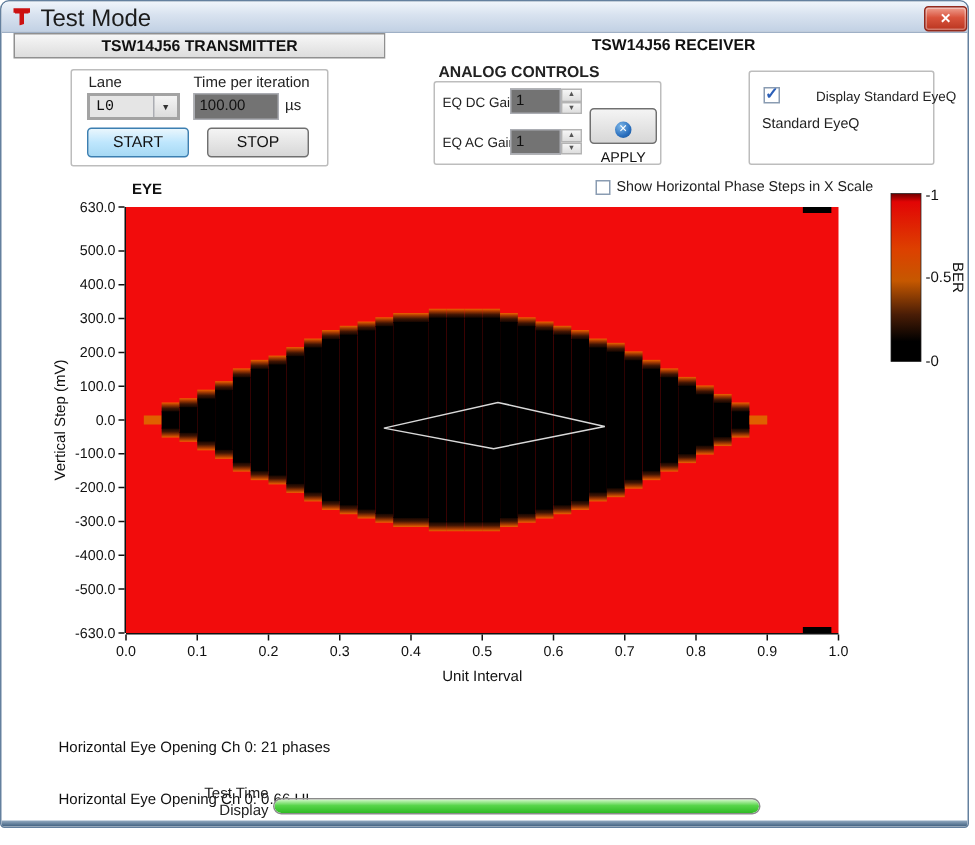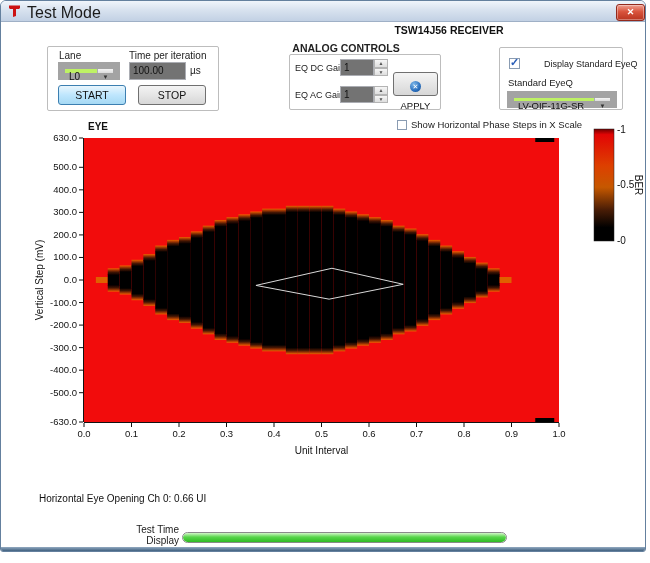--- a/index.html
+++ b/index.html
@@ -21,21 +21,21 @@
   
   .gbox{position:absolute;border:1px solid #bdbdbd;border-radius:2px;background:#fff;box-sizing:border-box;}
   #lane-box{left:46px;top:45px;width:172px;height:65px;}
   #analog-box{left:288px;top:53px;width:152px;height:56px;}
   #eyeq-box{left:498px;top:46px;width:124px;height:63px;}
   .lbl{position:absolute;font-size:10px;color:#222;white-space:nowrap;}
   .lbl9{position:absolute;font-size:9px;color:#222;white-space:nowrap;}
   
   .textbox{position:absolute;border:1px solid #abadb3;background:#737373;font-size:10px;color:#111;
     padding:0 3px;line-height:16px;box-sizing:border-box;white-space:nowrap;overflow:hidden;}
-  .combo{position:absolute;border:7px solid #a3a3a3;background:#bef264;box-sizing:border-box;}
+  .combo{position:absolute;border:2px solid #a3a3a3;background:#e5e5e5;box-sizing:border-box;font-family:Liberation Mono, monospace;}
   .combo .val{position:absolute;left:4px;top:2px;font-size:10px;color:#111;white-space:nowrap;}
   .combo .arrow{position:absolute;right:0;top:0;bottom:0;width:15px;
     background:linear-gradient(#f4f4f4,#dcdcdc);border-left:1px solid #abadb3;
     font-size:6px;color:#333;text-align:center;line-height:16px;}
   .spin{position:absolute;width:14px;box-sizing:border-box;}
   .spin div{position:absolute;left:0;width:100%;height:50%;background:linear-gradient(#f6f6f6,#dedede);
     border:1px solid #b4b4b4;box-sizing:border-box;font-size:5px;color:#555;text-align:center;line-height:7px;}
   .spin .up{top:0;} .spin .dn{bottom:0;}
   .btn{position:absolute;border:1px solid #707070;border-radius:3px;font-size:10.5px;color:#111;
     text-align:center;background:linear-gradient(#f4f4f4,#d7d7d7);box-sizing:border-box;}
@@ -62,20 +62,21 @@
 
     <div id="titlebar">
       <svg id="app-icon" viewBox="0 0 13 12">
         <path d="M2 1 h9 v3 h-3 v7 l-3 1 v-8 h-3 z" fill="#cc1111"></path>
         <rect x="1" y="0.5" width="11" height="3" fill="#cc1111"></rect>
       </svg>
       <div id="win-title">Test Mode</div>
       <div id="close-btn"><span>✕</span></div>
     </div>
 
+    <div id="tab-tx" class="tab">TSW14J56 TRANSMITTER</div>
     <div id="tab-rx" class="tab">TSW14J56 RECEIVER</div>
 
     <div id="lane-box" class="gbox">
       <div class="lbl" style="left:11px;top:3px;">Lane</div>
       <div class="combo" style="left:10px;top:15px;width:62px;height:18px;">
         <span class="val">L0</span>
         <span class="arrow">▼</span>
       </div>
       <div class="lbl" style="left:81px;top:3px;">Time per iteration</div>
       <div class="textbox" style="left:81px;top:15px;width:57px;height:18px;">100.00</div>
@@ -104,24 +105,20 @@
         <span>APPLY</span>
       </div>
     </div>
 
     <div id="eyeq-box" class="gbox">
       <div class="chk" id="display-eyeq-cb" style="left:9px;top:10px;">
         <span class="check-glyph" style="display: block;">✓</span>
       </div>
       <div class="lbl9" style="left:24px;top:11px;padding-left:20px;">Display Standard EyeQ</div>
       <div class="lbl" style="left:8px;top:29px;font-size:9.5px;">Standard EyeQ</div>
-      <div class="combo" style="left:7px;top:43px;width:110px;height:17px;">
-        <span class="val" style="font-size:9.5px;">LV-OIF-11G-SR</span>
-        <span class="arrow">▼</span>
-      </div>
     </div>
 
     <div id="eye-title">EYE</div>
     <div class="chk" id="phase-steps-cb" style="left:396px;top:119px;width:10px;height:10px;">
       
     </div>
     <div class="lbl" style="left:410px;top:118px;font-size:9.5px;">Show Horizontal Phase Steps in X Scale</div>
 
     <div id="chart-wrap">
       <svg id="eye-svg" width="650" height="350">
@@ -307,20 +304,21 @@
           <text x="42" y="164" text-anchor="middle" font-size="10" fill="#111" font-family="&quot;Liberation Sans&quot;,sans-serif" transform="rotate(-90 42 164)">Vertical Step (mV)</text>
           <rect x="593" y="13" width="20" height="112" fill="url(#cbar)" stroke="#222" stroke-width="0.5"></rect>
           <text x="616" y="17" text-anchor="start" font-size="10" fill="#111" font-family="&quot;Liberation Sans&quot;,sans-serif">-1</text>
           <text x="616" y="72" text-anchor="start" font-size="10" fill="#111" font-family="&quot;Liberation Sans&quot;,sans-serif">-0.5</text>
           <text x="616" y="128" text-anchor="start" font-size="10" fill="#111" font-family="&quot;Liberation Sans&quot;,sans-serif">-0</text>
           <text x="634" y="69" text-anchor="middle" font-size="10" fill="#111" font-family="&quot;Liberation Sans&quot;,sans-serif" transform="rotate(90 634 69)">BER</text>
         </svg>
     </div>
 
     <div id="results">
+      <div>Horizontal Eye Opening Ch 0: 21 phases</div>
       <div>Horizontal Eye Opening Ch 0: 0.66 UI</div>
       
       
     </div>
 
     <div id="prog-label">
       <div>Test Time</div>
       <div>Display</div>
     </div>
     <div id="prog-bar">

